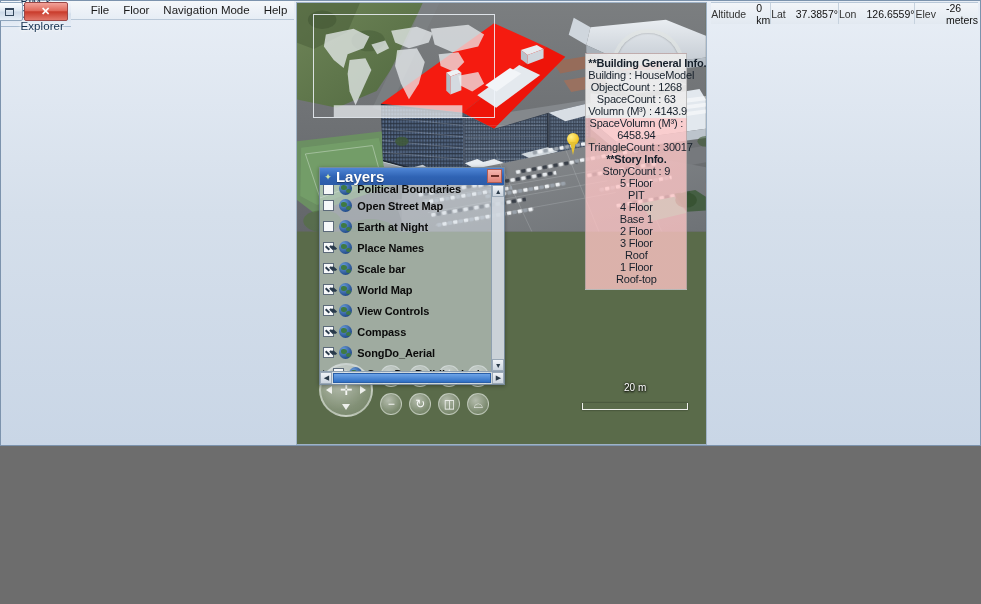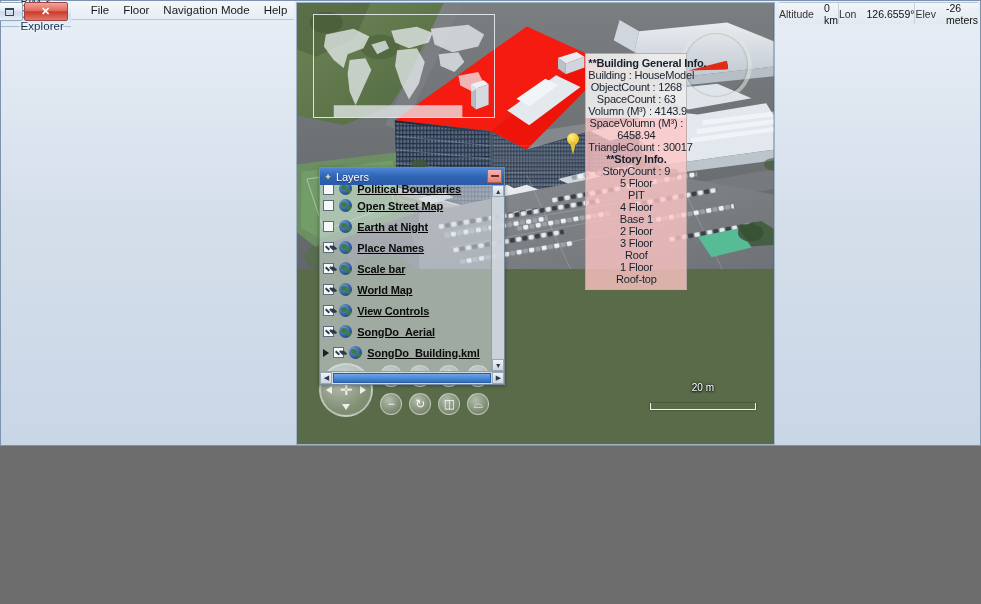--- a/index.html
+++ b/index.html
@@ -158,31 +158,31 @@
     border: 1px solid rgba(110,130,150,.85);
     display: flex; flex-direction: column;
     box-shadow: 0 1px 4px rgba(0,0,0,.35);
   }
   #layers-title {
     height: 17px; flex: 0 0 17px; display: flex; align-items: center; position: relative;
     background: linear-gradient(180deg,#4f86d6 0%,#2f63b4 52%,#2b5ba8 100%);
     padding-left: 4px; color: #fff;
   }
   #layers-title .star { font-size: 9px; color: #cfe4a8; margin-right: 4px; }
-  #layers-title .txt { font-size: 11px; font-weight: normal; text-shadow: 0 1px 1px rgba(0,0,0,.4); }
+  #layers-title .txt { font-size: 15px; font-weight: bold; text-shadow: 0 1px 1px rgba(0,0,0,.4); }
   #layers-min {
     position: absolute; right: 2px; top: 1px; width: 15px; height: 14px;
     background: linear-gradient(180deg,#f5b6b0,#e08379);
     border: 1px solid #b25c52; display: flex; align-items: center; justify-content: center;
   }
   #layers-min .g { width: 8px; height: 2px; background: #6b2d26; }
 
   #layers-body { flex: 1 1 auto; display: flex; overflow: hidden; position: relative; }
   #layers-list {
-    flex: 1 1 auto; overflow: hidden; padding: 0 0 0 3px; position: relative; text-decoration: underline;
+    flex: 1 1 auto; overflow: hidden; padding: 0 0 0 3px; position: relative;
   }
   .layer-row {
     display: flex; align-items: center; height: 21px; gap: 5px;
     color: #0e0e0e; white-space: nowrap;
   }
   .layer-row.clipped { height: 10px; overflow: hidden; align-items: flex-end; }
   .lchk {
     width: 11px; height: 11px; flex: 0 0 11px; background: #f6f8fa;
     border: 1px solid #5d6b7a; position: relative;
   }
@@ -566,20 +566,25 @@
             <div class="lglobe"></div>
             <div class="lname">World Map</div>
           </div>
 
           <div class="layer-row">
             <div class="lchk on"></div>
             <div class="lglobe"></div>
             <div class="lname">View Controls</div>
           </div>
 
+          <div class="layer-row">
+            <div class="lchk on"></div>
+            <div class="lglobe"></div>
+            <div class="lname">Compass</div>
+          </div>
 
           <div class="layer-row">
             <div class="lchk on"></div>
             <div class="lglobe"></div>
             <div class="lname">SongDo_Aerial</div>
           </div>
 
           <div class="layer-row">
             <div class="ltri"></div>
             <div class="lchk on"></div>
@@ -629,20 +634,24 @@
     </div>
 
   </div>
 
   <div id="status-bar">
     <div class="status-cell">
       <span class="status-label">Altitude</span>
       <span class="status-value">0 km</span>
     </div>
     <div class="status-cell">
+      <span class="status-label">Lat</span>
+      <span class="status-value">37.3857°</span>
+    </div>
+    <div class="status-cell">
       <span class="status-label">Lon</span>
       <span class="status-value">126.6559°</span>
     </div>
     <div class="status-cell">
       <span class="status-label">Elev</span>
       <span class="status-value">-26 meters</span>
     </div>
   </div>
 
 </div>

